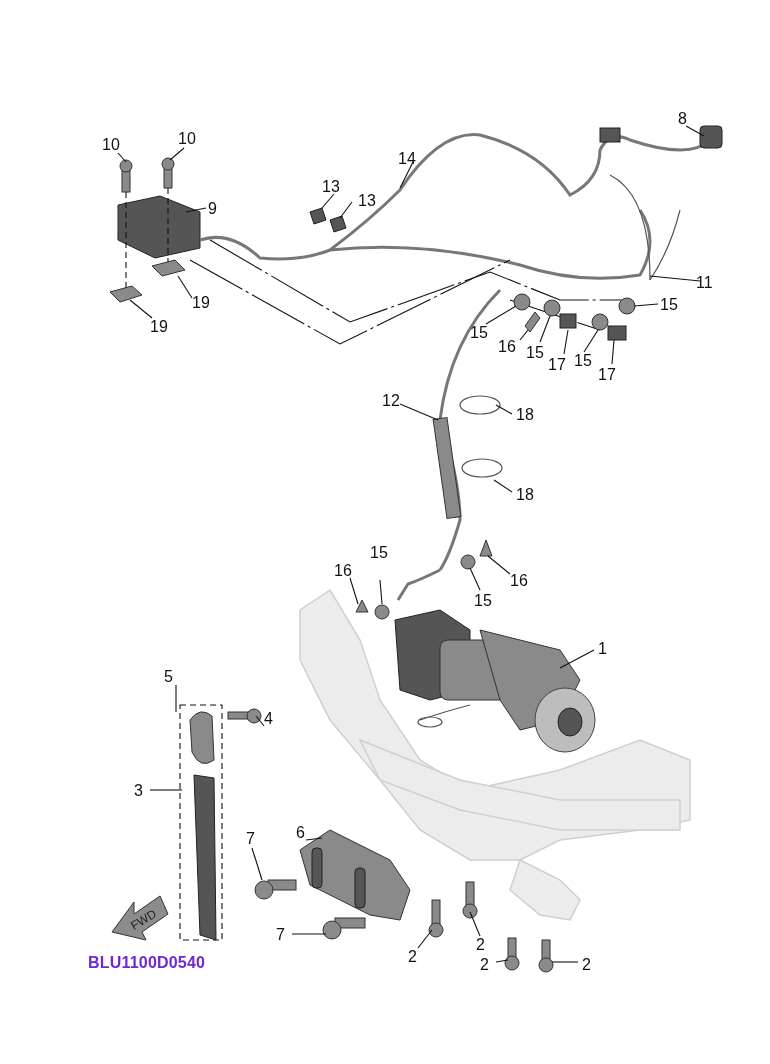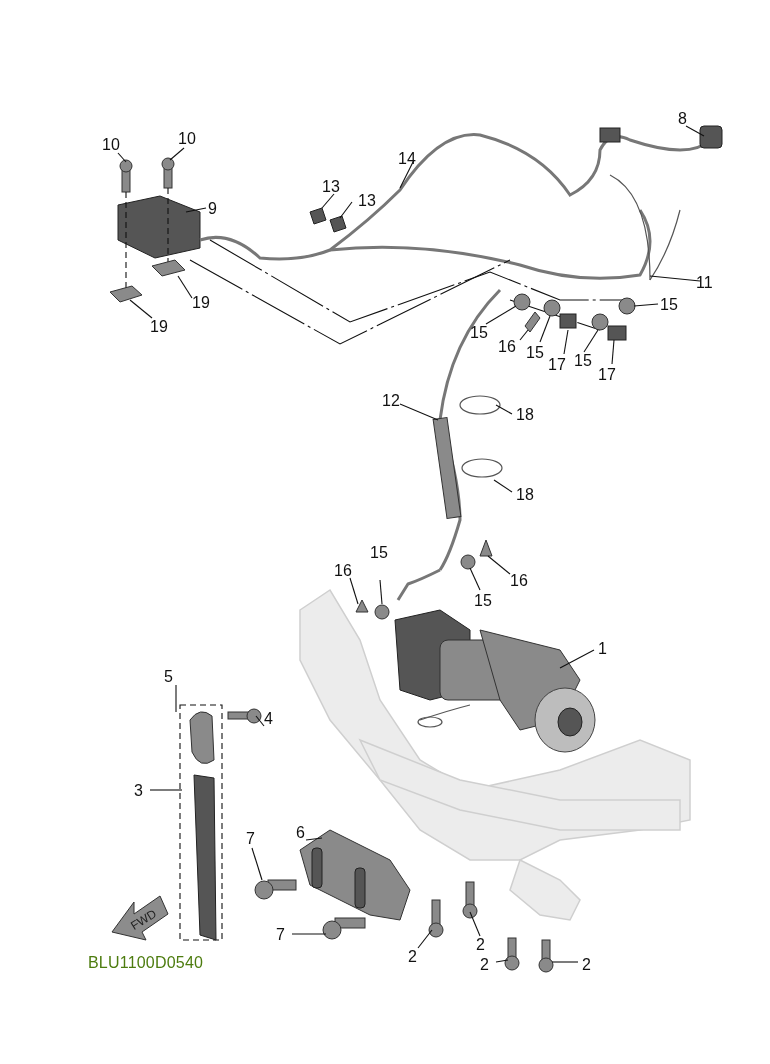--- a/index.html
+++ b/index.html
@@ -1,19 +1,19 @@
 <!DOCTYPE html>
 <html><head>
 <meta charset="utf-8">
 <style>
   html,body{margin:0;padding:0;background:#ffffff;}
   body{width:770px;height:1064px;position:relative;overflow:hidden;font-family:"Liberation Sans",sans-serif;}
   #stage{position:absolute;left:0;top:0;width:770px;height:1064px;}
   .callout{font-family:"Liberation Sans",sans-serif;font-size:16px;fill:#111;}
-  .code{position:absolute;left:88px;top:954px;font-size:16px;color:#4d7c0f;letter-spacing:0.2px;}
+  .code{position:absolute;left:88px;top:954px;font-size:16px;color:#6d28d9;letter-spacing:0.2px;font-weight:bold;}
   .leader{stroke:#111;stroke-width:1.1;fill:none;}
   .chain{stroke:#111;stroke-width:1.1;fill:none;stroke-dasharray:60 4 3 4;}
   .dash{stroke:#111;stroke-width:1.1;fill:none;stroke-dasharray:6 4;}
   .wire{stroke:#777;stroke-width:3;fill:none;}
   .wire2{stroke:#555;stroke-width:1.2;fill:none;}
   .part{fill:#8a8a8a;stroke:#333;stroke-width:1;}
   .partd{fill:#555;stroke:#222;stroke-width:1;}
   .partl{fill:#bdbdbd;stroke:#444;stroke-width:1;}
   .ghost{fill:#ececec;stroke:#cfcfcf;stroke-width:1.5;}
 </style>

